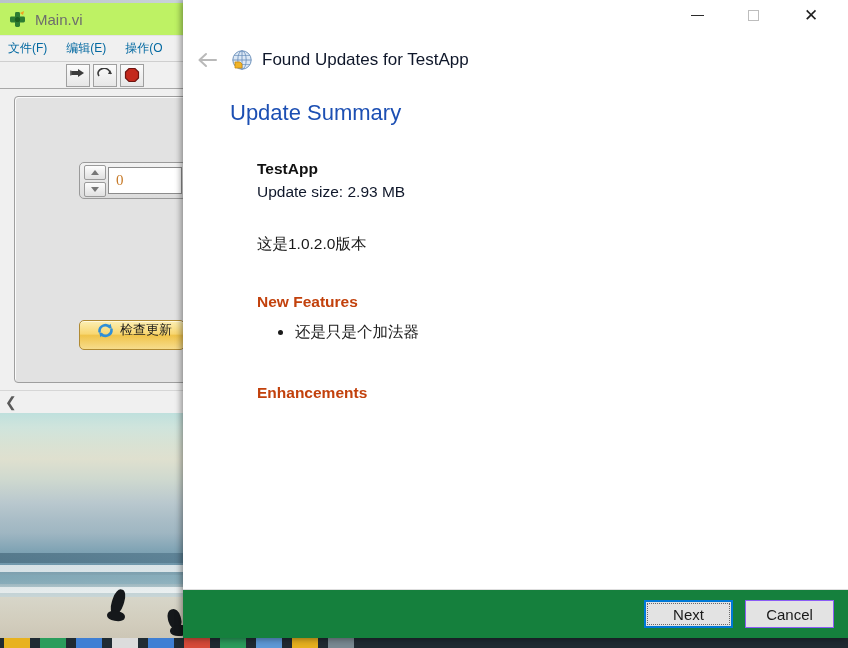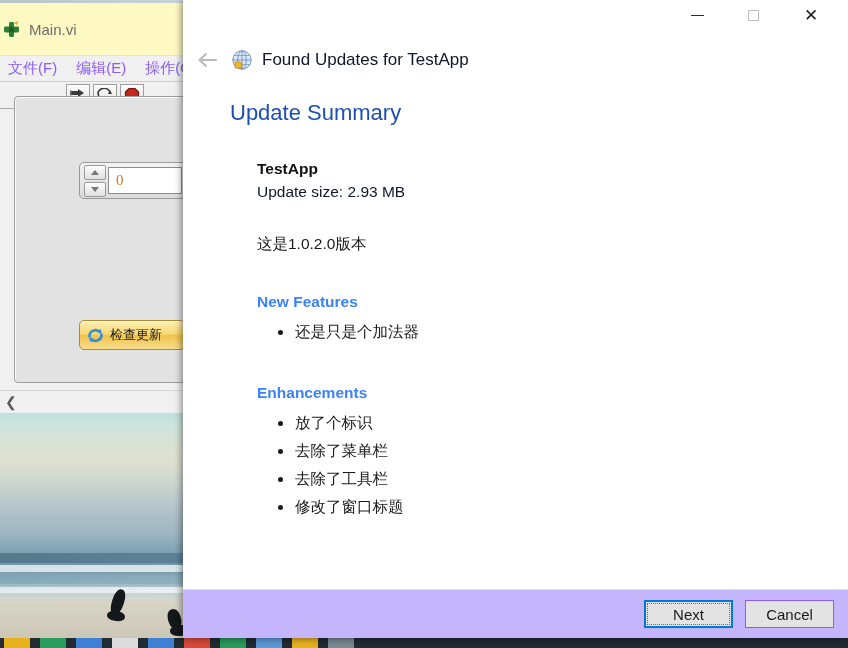--- a/index.html
+++ b/index.html
@@ -105,25 +105,25 @@
   
   #labview {
     position: absolute;
     left: 0; top: 3px;
     width: 183px; height: 410px;
     background: #f0f0f0;
     border-right: 1px solid #9a9a9a;
     overflow: hidden;
   }
   .lv-titlebar {
-    height: 52px;
-    background: #fef9c3;
-    display: flex;
-    align-items: center;
-    padding-left: 2px;
+    height: 32px;
+    background: #bef264;
+    display: flex;
+    align-items: center;
+    padding-left: 8px;
   }
   .lv-icon {
     width: 19px; height: 19px;
     position: relative;
     margin-right: 8px;
     flex: none;
   }
   .lv-title {
     font-size: 15px;
     color: #6d6d6d;
@@ -132,22 +132,22 @@
   .lv-menubar {
     height: 25px;
     background: #f0f0f0;
     display: flex;
     align-items: center;
     padding-left: 8px;
     border-top: 1px solid #e4e4e4;
     border-bottom: 1px solid #cfcfcf;
   }
   .lv-menu {
-    font-size: 15px;
-    color: #8b5cf6;
+    font-size: 12px;
+    color: #0369a1;
     margin-right: 19px;
     white-space: nowrap;
     font-family: "Liberation Sans", sans-serif;
   }
   .lv-toolbar {
     height: 26px;
     background: #f0f0f0;
     display: flex;
     align-items: center;
     padding-left: 66px;
@@ -228,22 +228,22 @@
   }
   .lv-update-btn {
     position: absolute;
     left: 64px; top: 223px;
     width: 106px; height: 30px;
     border: 1px solid #b08a33;
     border-radius: 5px;
     background: linear-gradient(to bottom,#fde39a 0%,#f8cf66 45%,#f0bf45 55%,#f6d display);
     background: linear-gradient(to bottom,#fcefb4 0%,#f8d772 46%,#f0c44b 52%,#f7dc8c 100%);
     display: flex;
-    align-items: center;
-    padding-left: 6px;
+    align-items: flex-start;
+    padding-left: 16px;
     box-sizing: border-box;
     box-shadow: inset 0 1px 0 #fff9dd;
   }
   .refresh-ico {
     width: 19px; height: 19px;
     flex: none;
     margin-right: 5px;
   }
   .lv-update-label {
     font-size: 13px;
@@ -371,21 +371,21 @@
   }
   .version-note {
     font-size: 15.5px;
     color: #1a1a1a;
     margin: 12px 0 38px 0;
     font-family: "Liberation Sans", sans-serif;
   }
   .section-head {
     font-size: 15.5px;
     font-weight: bold;
-    color: #3b82f6;
+    color: #c2410c;
     margin: 0 0 7px 0;
     font-family: "Liberation Sans", sans-serif;
   }
   .bullet-list {
     list-style: none;
     margin: 0 0 38px 0;
     padding: 0 0 0 21px;
   }
   .bullet-list li {
     font-size: 15.5px;
@@ -401,21 +401,21 @@
     left: 0; top: 12px;
     width: 5px; height: 5px;
     background: #1a1a1a;
     border-radius: 50%;
   }
   .bullet-list.last { margin-bottom: 0; }
 
   .dlg-footer {
     flex: none;
     height: 48px;
-    background: #c4b5fd;
+    background: #15803d;
     border-top: 1px solid #dedede;
     display: flex;
     align-items: center;
     justify-content: flex-end;
     padding-right: 14px;
     position: relative;
   }
   .dlg-btn {
     height: 28px;
     min-width: 89px;
@@ -585,26 +585,20 @@
       <p class="app-name">TestApp</p>
       <p class="app-size">Update size: 2.93 MB</p>
       <p class="version-note">这是1.0.2.0版本</p>
 
       <p class="section-head">New Features</p>
       <ul class="bullet-list">
         <li>还是只是个加法器</li>
       </ul>
 
       <p class="section-head">Enhancements</p>
-      <ul class="bullet-list last">
-        <li>放了个标识</li>
-        <li>去除了菜单栏</li>
-        <li>去除了工具栏</li>
-        <li>修改了窗口标题</li>
-      </ul>
     </div>
   </div>
 
   <div class="dlg-footer">
     <button class="dlg-btn primary">Next</button>
     <button class="dlg-btn">Cancel</button>
 
   </div>
 </div>
 

